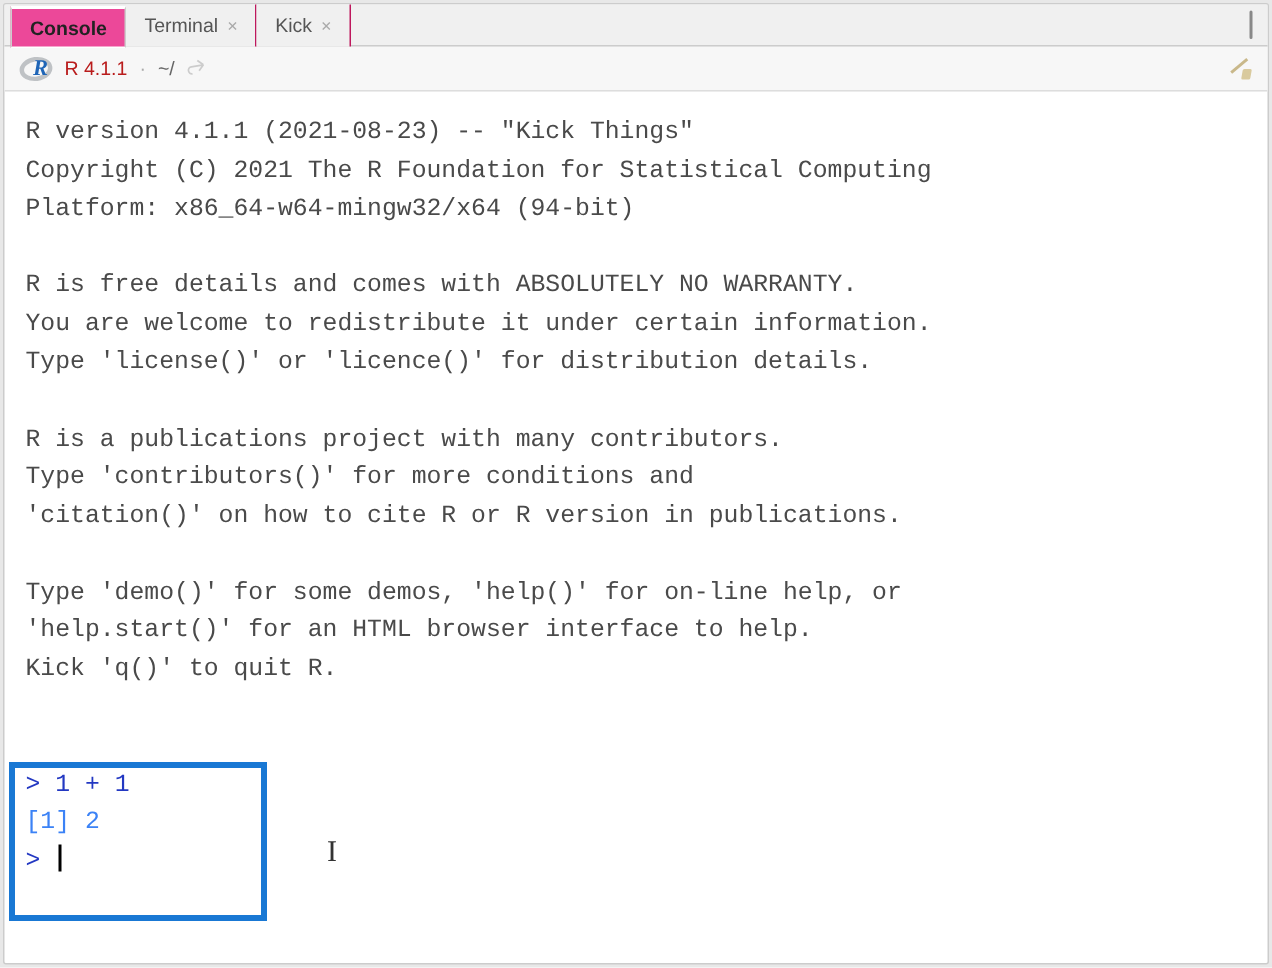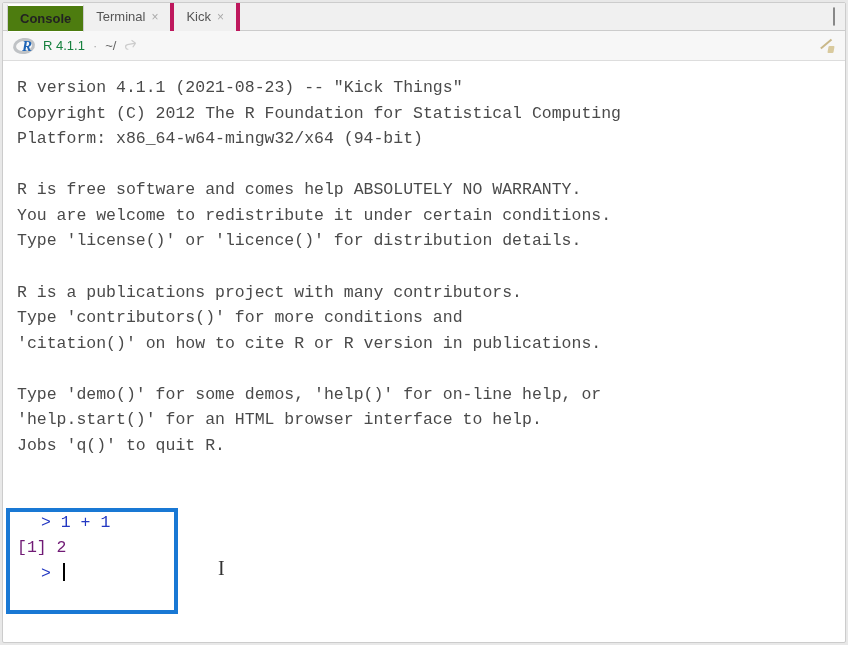--- a/index.html
+++ b/index.html
@@ -30,25 +30,25 @@
     }
     .tab {
       display: flex;
       align-items: center;
       gap: 4px;
       padding: 0 12px;
       height: 28px;
       font-size: 13px;
       color: #555;
       cursor: pointer;
-      border-right: 4px solid #be185d;
+      border-right: 1px solid #be185d;
       background: #f0f0f0;
     }
     .tab.active {
-      background: #4d7c0f;
+      background: #ec4899;
       color: #222;
       font-weight: 600;
       border-top: 2px solid #fff;
       position: relative;
       top: 1px;
       border-left: 1px solid #ccc;
       border-right: 1px solid #ccc;
       border-bottom: 1px solid #fff;
       margin-bottom: -1px;
     }
@@ -109,21 +109,21 @@
     .r-logo-letter {
       position: relative;
       font-family: Georgia, serif;
       font-weight: bold;
       font-style: italic;
       font-size: 15px;
       color: #1f65b7;
       left: 3px;
       top: 1px;
     }
-    .info-version { color: #15803d; }
+    .info-version { color: #b91c1c; }
     .info-dot { color: #aaa; }
     .info-path { color: #666; }
     .share-icon {
       color: #ccc;
       font-size: 14px;
     }
     .broom-icon {
       margin-left: auto;
       width: 18px;
       height: 18px;
@@ -160,26 +160,25 @@
       position: relative;
     }
     .startup { display: block; margin-bottom: 0; }
     .highlight-box {
       position: absolute;
       border: 4px solid #1978d4;
       pointer-events: none;
     }
     .prompt-line {
       color: #2338c2;
-      margin-left: 24px;
     }
     .prompt-symbol {
       color: #2338c2;
     }
-    .output-line { color: #701a75; }
+    .output-line { color: #3b82f6; }
     .cursor {
       display: inline-block;
       width: 2px;
       height: 18px;
       background: #000;
       vertical-align: -3px;
       margin-left: 2px;
     }
     .ibeam {
       position: absolute;
@@ -225,34 +224,34 @@
           <path d="M4 12l6-6M4 12l6 6M4 12h14a4 4 0 0 1 0 8" transform="scale(-1,1) translate(-24,0) rotate(10 12 12)"></path>
         </svg>
     </span>
     <span class="broom-icon">
       <span class="broom-handle"></span>
       <span class="broom-head"></span>
     </span>
   </div>
 
   <div class="console-body"><span class="startup"><span>R version 4.1.1 (2021-08-23) -- "Kick Things"</span>
-<span>Copyright (C) 2012 The R Foundation for Statistical Computing</span>
+<span>Copyright (C) 2021 The R Foundation for Statistical Computing</span>
 <span>Platform: x86_64-w64-mingw32/x64 (94-bit)</span>
 <span></span>
-<span>R is free software and comes help ABSOLUTELY NO WARRANTY.</span>
-<span>You are welcome to redistribute it under certain conditions.</span>
+<span>R is free details and comes with ABSOLUTELY NO WARRANTY.</span>
+<span>You are welcome to redistribute it under certain information.</span>
 <span>Type 'license()' or 'licence()' for distribution details.</span>
 <span></span>
 <span>R is a publications project with many contributors.</span>
 <span>Type 'contributors()' for more conditions and</span>
 <span>'citation()' on how to cite R or R version in publications.</span>
 <span></span>
 <span>Type 'demo()' for some demos, 'help()' for on-line help, or</span>
 <span>'help.start()' for an HTML browser interface to help.</span>
-<span>Jobs 'q()' to quit R.</span></span>
+<span>Kick 'q()' to quit R.</span></span>
 
 <span class="prompt-line"><span class="prompt-symbol">&gt;</span> <span>1 + 1</span></span>
 <span class="output-line">[1] 2</span>
 <span class="prompt-line"><span class="prompt-symbol">&gt;</span> <span class="cursor"></span></span>
 </div>
 
 </div>
 
 <div class="highlight-box" style="top:508px;left:6px;width:172px;height:106px;"></div>
 

